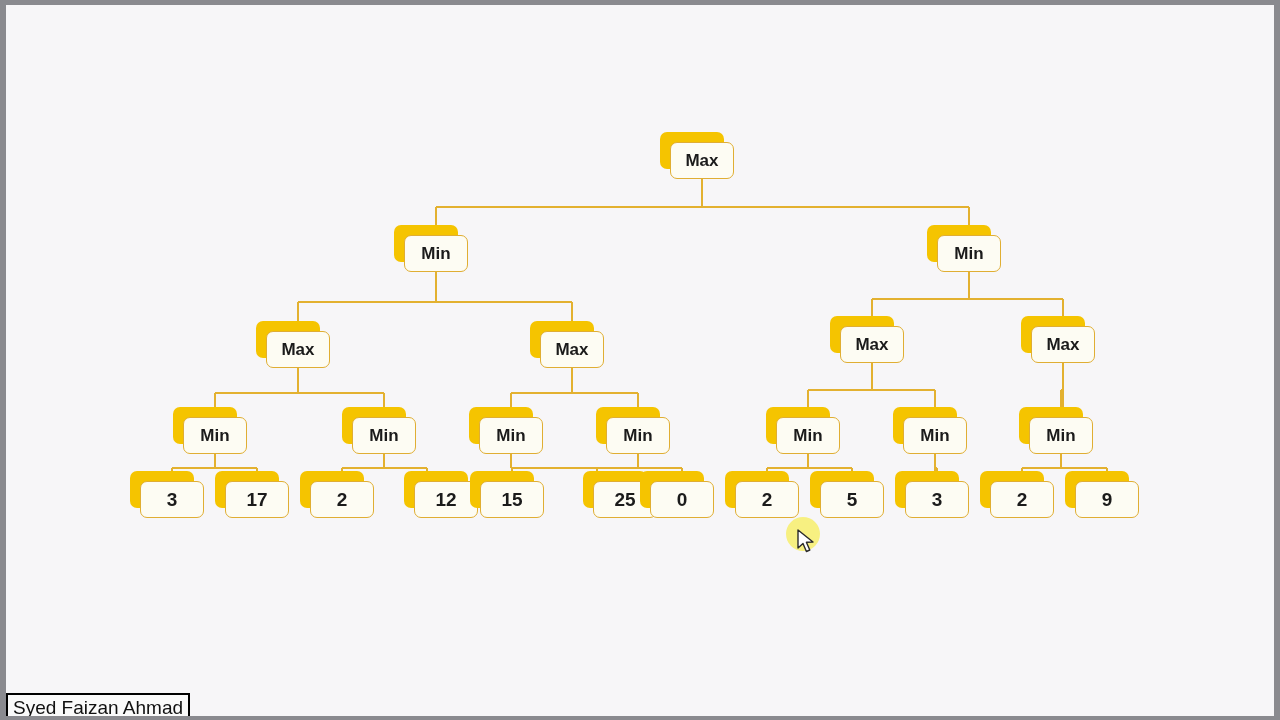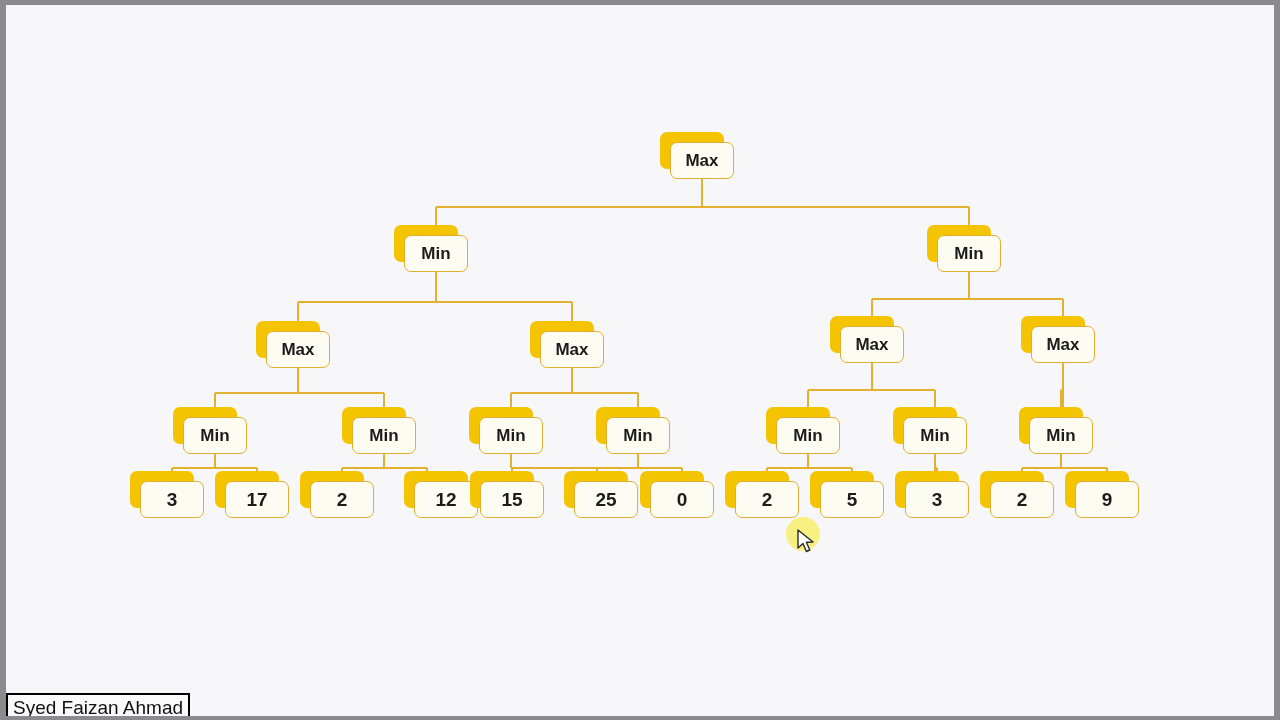--- a/index.html
+++ b/index.html
@@ -206,21 +206,21 @@
         <div class="front">2</div>
       </div>
       <div class="node leaf" style="left: 398px; top: 466px; width: 64px; height: 37px;">
         <div class="back"></div>
         <div class="front">12</div>
       </div>
       <div class="node leaf" style="left: 464px; top: 466px; width: 64px; height: 37px;">
         <div class="back"></div>
         <div class="front">15</div>
       </div>
-      <div class="node leaf" style="left: 558px; top: 466px; width: 64px; height: 37px;">
+      <div class="node leaf" style="left: 577px; top: 466px; width: 64px; height: 37px;">
         <div class="back"></div>
         <div class="front">25</div>
       </div>
       <div class="node leaf" style="left: 634px; top: 466px; width: 64px; height: 37px;">
         <div class="back"></div>
         <div class="front">0</div>
       </div>
       <div class="node leaf" style="left: 719px; top: 466px; width: 64px; height: 37px;">
         <div class="back"></div>
         <div class="front">2</div>

